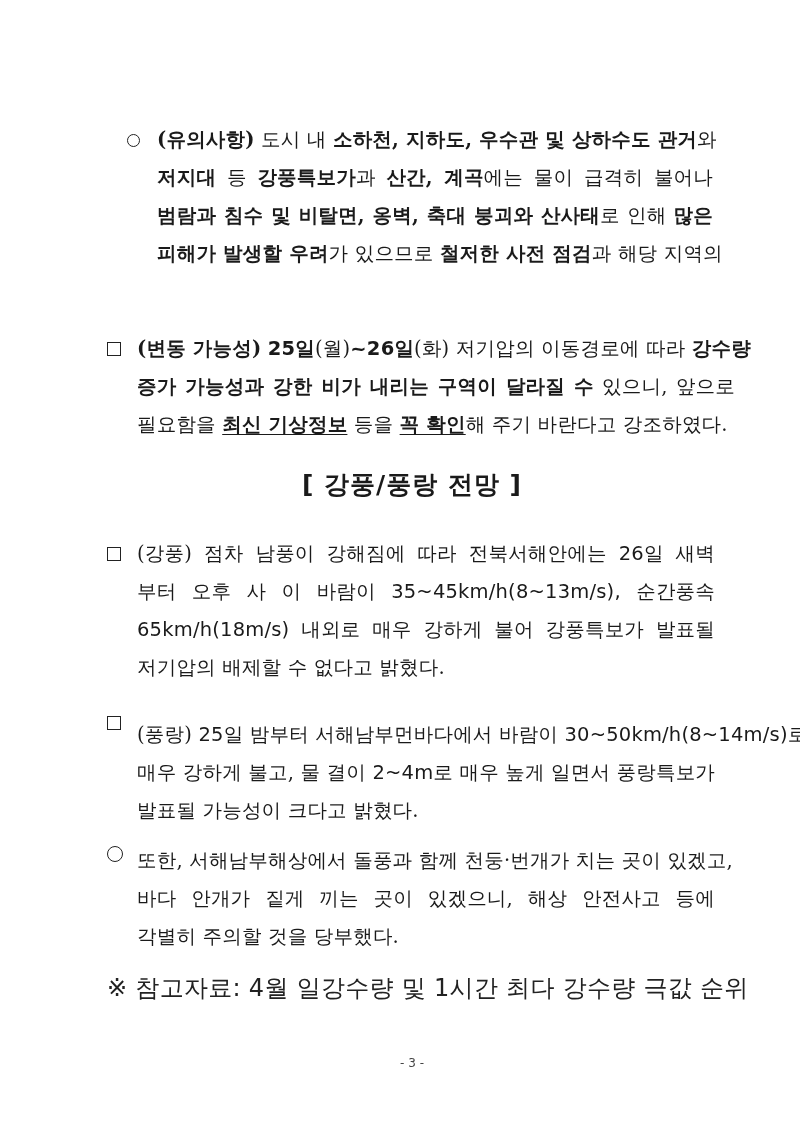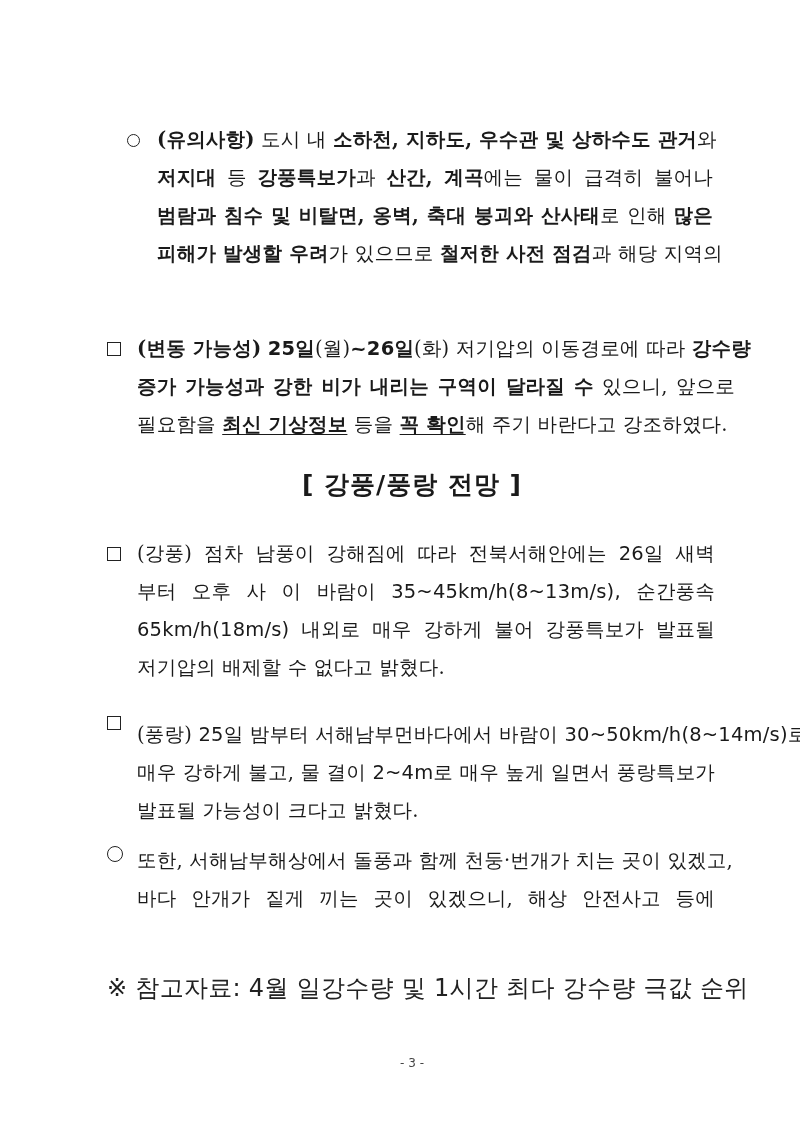--- a/index.html
+++ b/index.html
@@ -121,18 +121,19 @@
   <div class="para" style="left:125px; top:704px; width:578px;margin-top:12px;">
       <span class="line"><span>(풍랑) </span><span class="sans">25</span><span>일 밤부터 서해남부먼바다에서 바람이 </span><span class="sans">30~50km/h(8~14m/s)</span><span>로</span></span>
       <span class="line"><span>매우 강하게 불고, 물 결이 </span><span class="sans">2~4m</span><span>로 매우 높게 일면서 풍랑특보가</span></span>
       <span class="line last"><span>발표될 가능성이 크다고 밝혔다.</span></span>
     </div>
 
   <div class="marker" style="left:95px; top:846px;"><span class="circ big"></span></div>
   <div class="para" style="left:125px; top:834px; width:578px;margin-top:8px;">
       <span class="line"><span>또한, 서해남부해상에서 돌풍과 함께 천둥·번개가 치는 곳이 있겠고,</span></span>
       <span class="line"><span>바다 안개가 짙게 끼는 곳이 있겠으니, 해상 안전사고 등에</span></span>
+      <span class="line last"><span>각별히 주의할 것을 당부했다.</span></span>
     </div>
 
   <div class="note">※ 참고자료: 4월 일강수량 및 1시간 최다 강수량 극값 순위</div>
 
   <div class="pagenum">- 3 -</div>
 </div>
 
 </body></html>

